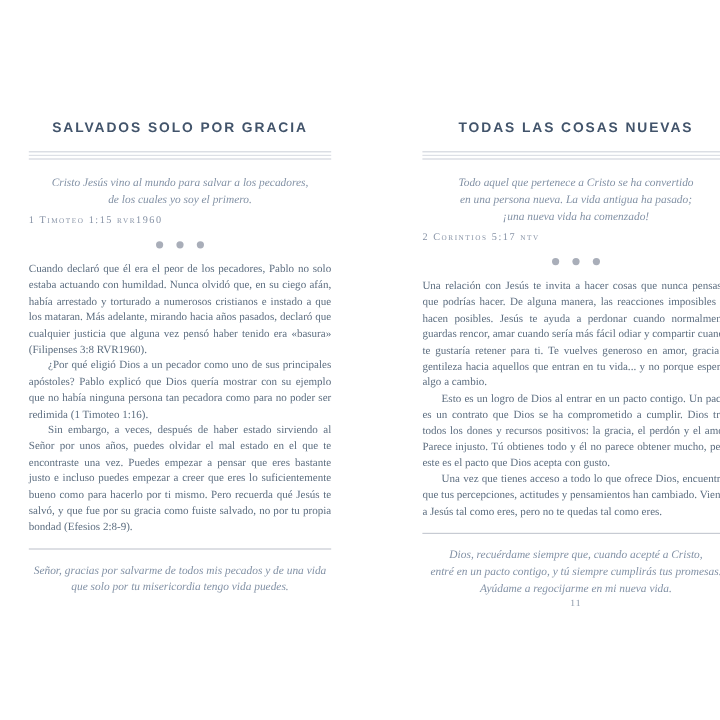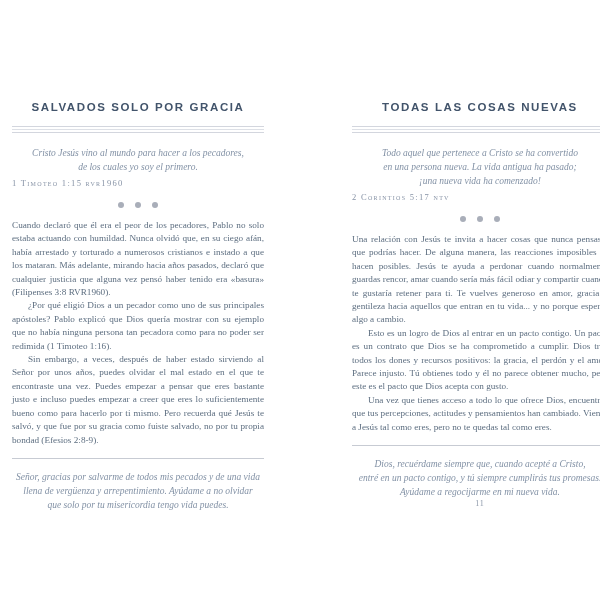--- a/index.html
+++ b/index.html
@@ -5,21 +5,21 @@
   html, body { margin: 0; padding: 0; background: #ffffff; }
   .sheet {
     position: relative;
     width: 600px;
     height: 600px;
     background: #ffffff;
     overflow: hidden;
     font-family: "Liberation Serif", serif;
   }
   .page { position: absolute; top: 100px; }
-  .page.left  { left: 12px;   width: 252px; }
+  .page.left  { left: 24px;   width: 252px; }
   .page.right { left: 352px; width: 256px; }
 
   .page-title {
     margin: 0;
     text-align: center;
     font-family: "Liberation Sans", sans-serif;
     font-weight: bold;
     font-size: 11.5px;
     letter-spacing: 1.6px;
     color: #42546b;
@@ -88,42 +88,41 @@
 <body>
 
 <div class="sheet">
 
   <section class="page left">
     <h2 class="page-title">SALVADOS SOLO POR GRACIA</h2>
 
     <div class="rule-triple"></div>
 
     <blockquote class="scripture">
-      <span class="qline">Cristo Jesús vino al mundo para hacer a los pecadores,</span>
+      <span class="qline">Cristo Jesús vino al mundo para salvar a los pecadores,</span>
       <span class="qline">de los cuales yo soy el primero.</span>
       <div class="scripture-ref">1 Timoteo 1:15 rvr1960</div>
     </blockquote>
 
     <div class="dots">
       <span class="dot"></span>
       <span class="dot"></span>
       <span class="dot"></span>
     </div>
 
     <div class="body-text">
       <p>Cuando declaró que él era el peor de los pecadores, Pablo no solo estaba actuando con humildad. Nunca olvidó que, en su ciego afán, había arrestado y torturado a numerosos cristianos e instado a que los mataran. Más adelante, mirando hacia años pasados, declaró que cualquier justicia que alguna vez pensó haber tenido era «basura» (Filipenses 3:8 RVR1960).</p>
       <p class="indent">¿Por qué eligió Dios a un pecador como uno de sus principales apóstoles? Pablo explicó que Dios quería mostrar con su ejemplo que no había ninguna persona tan pecadora como para no poder ser redimida (1 Timoteo 1:16).</p>
       <p class="indent">Sin embargo, a veces, después de haber estado sirviendo al Señor por unos años, puedes olvidar el mal estado en el que te encontraste una vez. Puedes empezar a pensar que eres bastante justo e incluso puedes empezar a creer que eres lo suficientemente bueno como para hacerlo por ti mismo. Pero recuerda qué Jesús te salvó, y que fue por su gracia como fuiste salvado, no por tu propia bondad (Efesios 2:8-9).</p>
     </div>
 
     <div class="rule-single"></div>
 
     <div class="prayer">
       <span class="pline">Señor, gracias por salvarme de todos mis pecados y de una vida</span>
-      <span class="pline">llena de vergüenza y arrepentimiento. Ayúdame a no olvidar</span>
       <span class="pline">que solo por tu misericordia tengo vida puedes.</span>
     </div>
 
   </section>
 
   <section class="page right">
     <h2 class="page-title">TODAS LAS COSAS NUEVAS</h2>
 
     <div class="rule-triple"></div>
 

